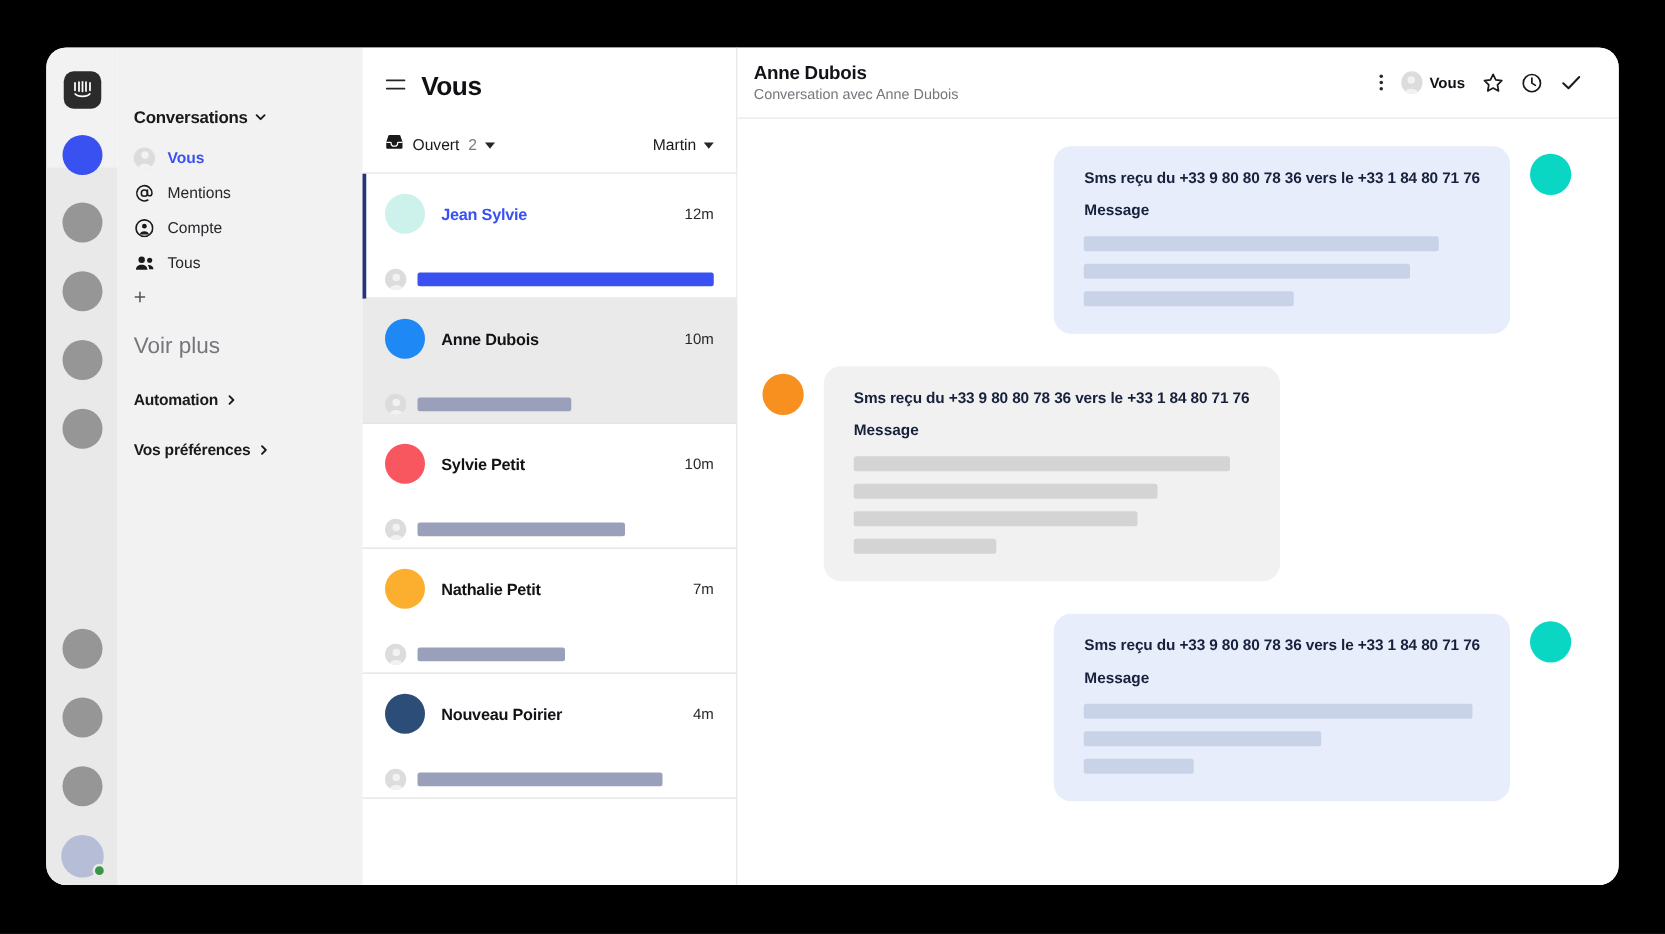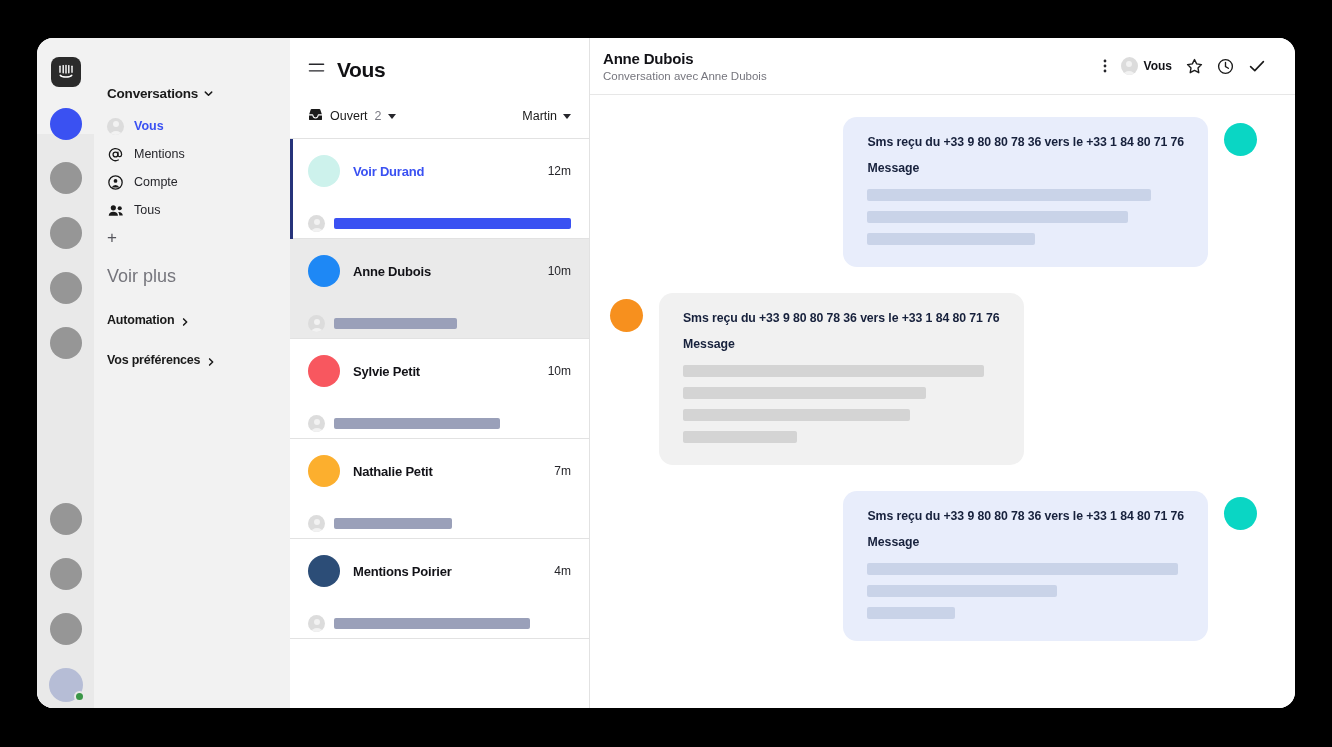--- a/index.html
+++ b/index.html
@@ -130,21 +130,21 @@
     height: 28px; padding: 0 13px;
     display: flex; align-items: center;
     color: #55555c; font-size: 17px; cursor: pointer;
   }
   .sb-more {
     padding: 0 13px; margin-top: 14px;
     font-size: 18px; color: #75757c; cursor: pointer;
   }
   .sb-link {
     padding: 0 13px; margin-top: 26px;
-    display: flex; align-items: flex-end; gap: 6px;
+    display: flex; align-items: center; gap: 6px;
     font-size: 12.5px; font-weight: 700; color: #1a1a1a;
     letter-spacing: -0.2px; cursor: pointer;
   }
 
   
   .convlist {
     width: 300px; flex: 0 0 300px;
     background: #ffffff;
     border-right: 1px solid #e2e2e2;
     display: flex; flex-direction: column;
@@ -358,21 +358,21 @@
         <span>Martin</span>
         <span class="caret"></span>
       </div>
     </div>
 
     <div>
 
       <div class="conv selected">
         <div class="conv-top">
           <span class="conv-av" style="background:#cdf2ec"></span>
-          <span class="conv-name">Voir Durand</span>
+          <span class="conv-name">Jean Sylvie</span>
           <span class="conv-time">12m</span>
         </div>
         <div class="conv-prev">
           <span class="sb-ico">
               <span class="av-ph"></span>
             </span>
           <span class="prev-bar" style="width:245px"></span>
         </div>
       </div>
 
@@ -414,21 +414,21 @@
           <span class="sb-ico">
               <span class="av-ph"></span>
             </span>
           <span class="prev-bar" style="width:118px"></span>
         </div>
       </div>
 
       <div class="conv">
         <div class="conv-top">
           <span class="conv-av" style="background:#2c4d77"></span>
-          <span class="conv-name">Mentions Poirier</span>
+          <span class="conv-name">Nouveau Poirier</span>
           <span class="conv-time">4m</span>
         </div>
         <div class="conv-prev">
           <span class="sb-ico">
               <span class="av-ph"></span>
             </span>
           <span class="prev-bar" style="width:196px"></span>
         </div>
       </div>
 

